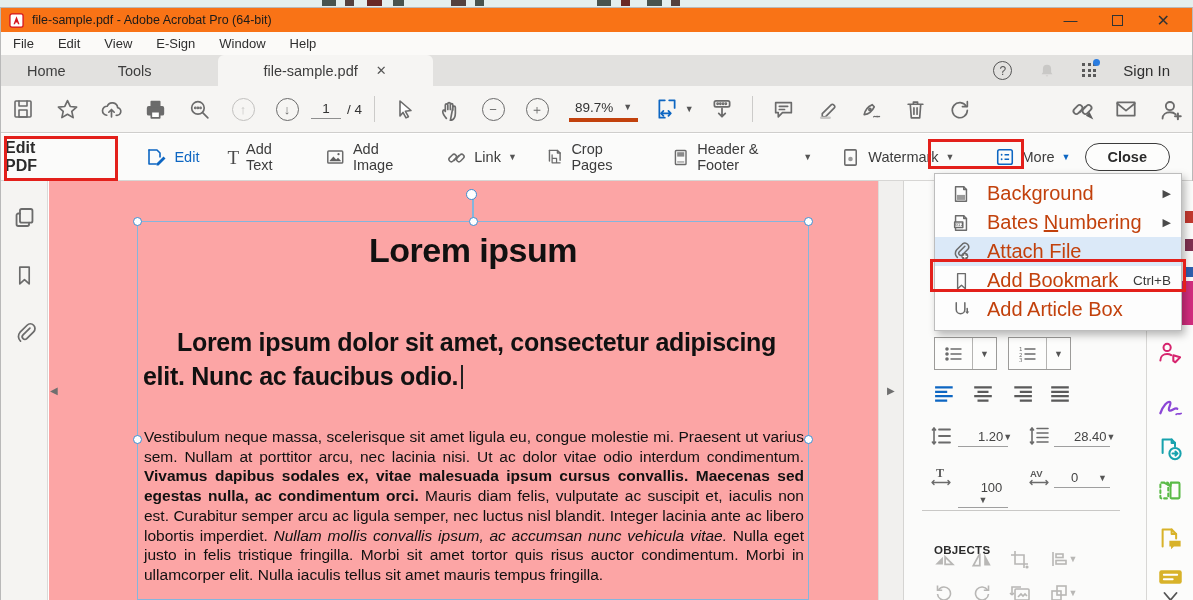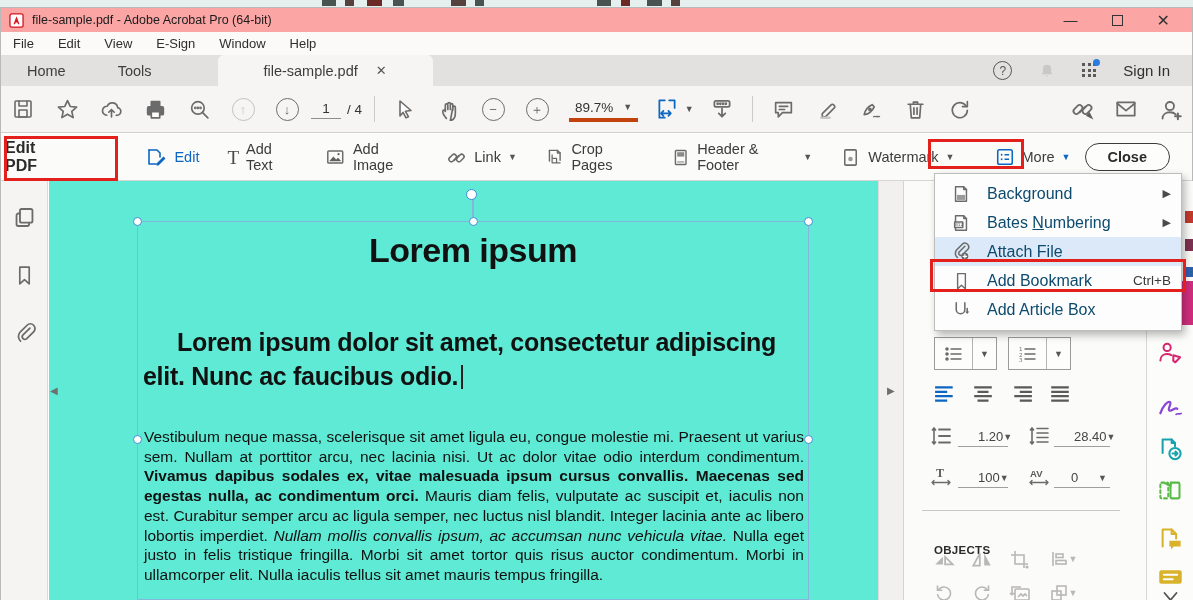--- a/index.html
+++ b/index.html
@@ -6,21 +6,21 @@
   html,body { width:1193px; height:600px; overflow:hidden; font-family:"Liberation Sans", sans-serif; background:#e8f0ef; }
   .app { position:relative; width:1193px; height:600px; }
 
   
   .artifacts { position:absolute; left:0; top:0; width:1193px; height:7px; background:#e4efee; }
   .artifacts i { position:absolute; top:0; height:6px; display:block; }
 
   .window { position:absolute; left:0; top:7px; width:1193px; height:593px; background:#fff; border:1px solid #b9b9b9; border-bottom:none; }
 
   
-  .titlebar { position:absolute; left:0; top:0; width:100%; height:24px; background:#fca5a5; display:flex; align-items:center; padding:0 8px; }
+  .titlebar { position:absolute; left:0; top:0; width:100%; height:24px; background:#f97316; display:flex; align-items:center; padding:0 8px; }
   .titlebar .doc-ic { width:15px; height:15px; margin-right:8px; }
   .titlebar .t-title { font-size:12.5px; color:#1b1b1b; }
   .win-controls { margin-left:auto; display:flex; align-items:center; gap:34px; padding-right:14px; color:#333; }
   .win-controls span { font-size:14px; cursor:default; }
 
   
   .menubar { position:absolute; left:0; top:24px; width:100%; height:23px; background:#fbfaf8; display:flex; align-items:center; gap:24px; padding:0 12px; }
   .menubar span { font-size:13px; color:#2e2e2e; }
 
   
@@ -57,21 +57,21 @@
   .eb-item { display:flex; align-items:center; gap:7px; margin:0 14px; font-size:14.5px; color:#3c3c3c; }
   .eb-item.blue-item { color:#0d66c2; }
   .serifT { font-family:"Liberation Serif", serif; font-size:19px; color:#4a4a4a; line-height:1; }
   .close-btn { margin-left:auto; margin-right:22px; border:1.6px solid #3b3b3b; border-radius:17px; padding:5px 22px; font-size:14.5px; font-weight:bold; color:#2b2b2b; background:#fdfdfc; }
 
   
   .left-rail { position:absolute; left:0; top:173px; width:47px; height:419px; background:#f5f4f2; border-right:1px solid #dad9d7; }
   .lr-ic { width:47px; height:44px; display:flex; align-items:center; justify-content:center; margin-top:14px; }
   .rail-collapse { position:absolute; left:49px; top:377px; font-size:10px; color:#6f6f6f; z-index:5; }
 
-  .doc { position:absolute; left:48px; top:173px; width:829px; height:419px; background:#5eead4; overflow:hidden; }
+  .doc { position:absolute; left:48px; top:173px; width:829px; height:419px; background:#fca5a5; overflow:hidden; }
   .sel-box { position:absolute; left:88px; top:40px; width:672px; height:379px; border:1px solid #85b5dc; }
   .handle { position:absolute; width:9px; height:9px; border:1.5px solid #3f8ed0; border-radius:50%; background:#fff; z-index:3; }
   .rot-line { position:absolute; left:423px; top:18px; width:1.5px; height:22px; background:#85b5dc; }
   .rot-handle { position:absolute; left:417px; top:8px; width:11px; height:11px; border:1.6px solid #3f8ed0; border-radius:50%; background:#fff; }
   .doc-title { position:absolute; left:88px; top:50px; width:672px; text-align:center; font-size:34px; font-weight:bold; color:#111; letter-spacing:-0.5px; }
   .doc-heading { position:absolute; left:94px; top:144px; width:662px; font-size:25px; font-weight:bold; color:#111; line-height:34px; text-indent:34px; letter-spacing:-0.3px; }
   .cursor-bar { display:inline-block; width:1.5px; height:24px; background:#222; vertical-align:-4px; margin-left:3px; }
   .doc-body { position:absolute; left:95px; top:246px; width:660px; font-size:15.5px; color:#111; line-height:19.7px; text-align:justify; }
   .doc-body .b { font-weight:bold; }
   .doc-body .i { font-style:italic; }
@@ -96,21 +96,21 @@
   
   .right-rail { position:absolute; left:1145px; top:173px; width:47px; height:419px; background:#fcfcfb; border-left:1px solid #d8d7d5; }
   .rr-ic { position:absolute; left:10px; width:27px; height:27px; }
   .sliver { position:absolute; }
   .magenta-block { position:absolute; left:33px; top:100px; width:14px; height:44px; background:#d22d7e; }
 
   
   .dropdown { position:absolute; left:933px; top:165px; width:248px; background:#fdfdfd; border:1px solid #bdbdbd; box-shadow:3px 4px 8px rgba(0,0,0,0.28); z-index:40; padding:5px 0 6px 0; }
   .dd-item { height:29px; display:flex; align-items:center; padding:0 10px 0 14px; }
   .dd-item .dd-ic { width:24px; height:22px; margin-right:14px; display:flex; align-items:center; justify-content:center; }
-  .dd-label { font-size:16px; color:#0c4a6e; }
+  .dd-label { font-size:20px; color:#c2410c; }
   .dd-label u { text-decoration:underline; }
   .dd-right { margin-left:auto; font-size:13.5px; color:#3a3a3a; }
   .dd-sub { margin-left:auto; font-size:11px; color:#4a4a4a; }
   .dd-item.hl { background:#dbe9f8; }
 
   
   .annot { position:absolute; border:3px solid #e3201b; z-index:70; pointer-events:none; background:transparent; }
 </style>
 </head>
 <body>
@@ -505,21 +505,21 @@
         <span class="v">28.40</span>
           <span class="caret">▼</span>
       </div>
 
       <div class="al-ic" style="left:24px;top:284px;">
         <svg class="ic" width="22" height="20" viewBox="0 0 22 20">
             <text x="6" y="11" font-size="12" font-weight="bold" fill="#5a5a5a" stroke="none" font-family="Liberation Serif, serif">T</text>
             <path d="M2 16.5h18M2 16.5l2-2M2 16.5l2 2M20 16.5l-2-2M20 16.5l-2 2" stroke-width="1.4"></path>
           </svg>
       </div>
-      <div class="val-box" style="left:54px;top:287px;width:50px;">
+      <div class="val-box" style="left:54px;top:297px;width:50px;flex-direction:column;">
         <span class="v">100</span>
           <span class="caret">▼</span>
       </div>
       <div class="al-ic" style="left:122px;top:284px;">
         <svg class="ic" width="24" height="20" viewBox="0 0 24 20">
             <text x="3" y="11" font-size="9.5" font-weight="bold" fill="#5a5a5a" stroke="none" font-family="Liberation Sans, sans-serif">AV</text>
             <path d="M3 16.5h18M3 16.5l2-2M3 16.5l2 2M21 16.5l-2-2M21 16.5l-2 2" stroke-width="1.4"></path>
           </svg>
       </div>
       <div class="val-box" style="left:150px;top:287px;width:56px;">

